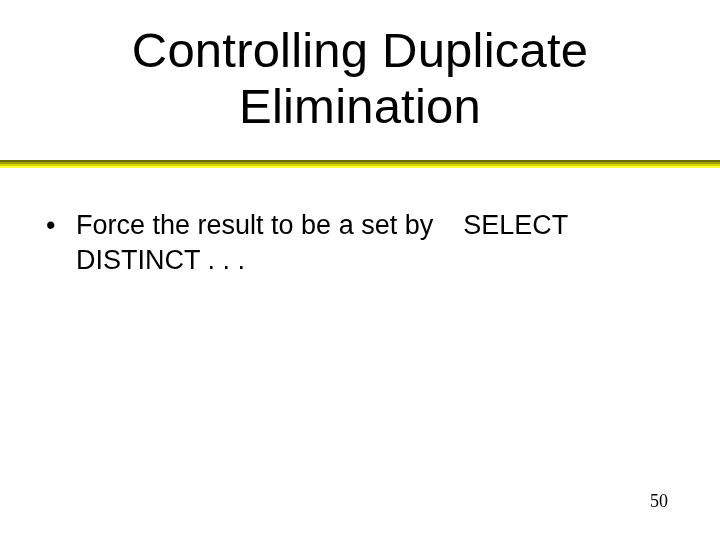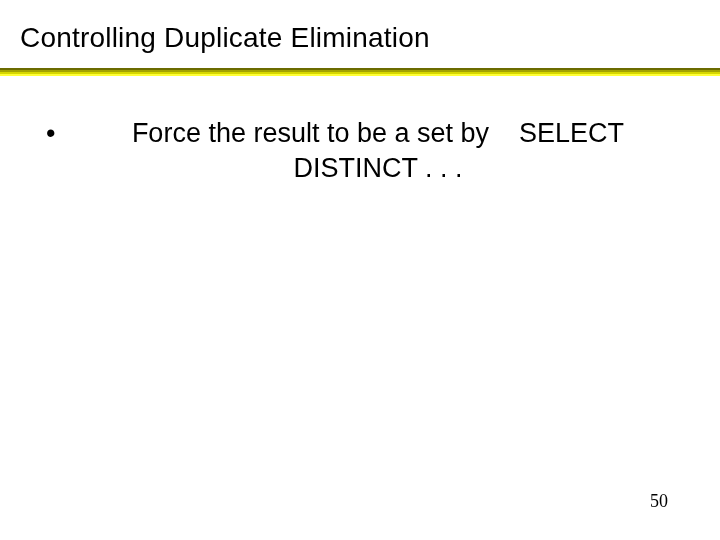--- a/index.html
+++ b/index.html
@@ -12,42 +12,42 @@
     color: #000;
     overflow: hidden;
   }
   .slide {
     position: relative;
     width: 720px;
     height: 540px;
     box-sizing: border-box;
   }
   .title {
-    font-size: 28px;
-    padding: 22px 20px 14px 20px;
+    font-size: 49px;
+    padding: 22px 20px 26px 20px;
     letter-spacing: 0.2px;
     font-weight: 400;
+    text-align: center;
   }
   .rule {
     height: 8px;
     width: 100%;
     background: linear-gradient(#6b6b00 0%, #6b6b00 25%, #a3a300 25%, #a3a300 50%, #d7d700 50%, #d7d700 75%, #ffff33 75%, #ffff33 100%);
     border: 0;
     margin: 0;
   }
   .body {
     padding: 40px 40px 0 40px;
     font-size: 27px;
     line-height: 1.28;
   }
   ul.bullets {
     list-style: none;
     margin: 0;
     padding: 0;
-    text-align: center;
   }
   ul.bullets > li {
     position: relative;
     padding-left: 36px;
     margin-bottom: 6px;
   }
   ul.bullets > li::before {
     content: "•";
     position: absolute;
     left: 6px;

